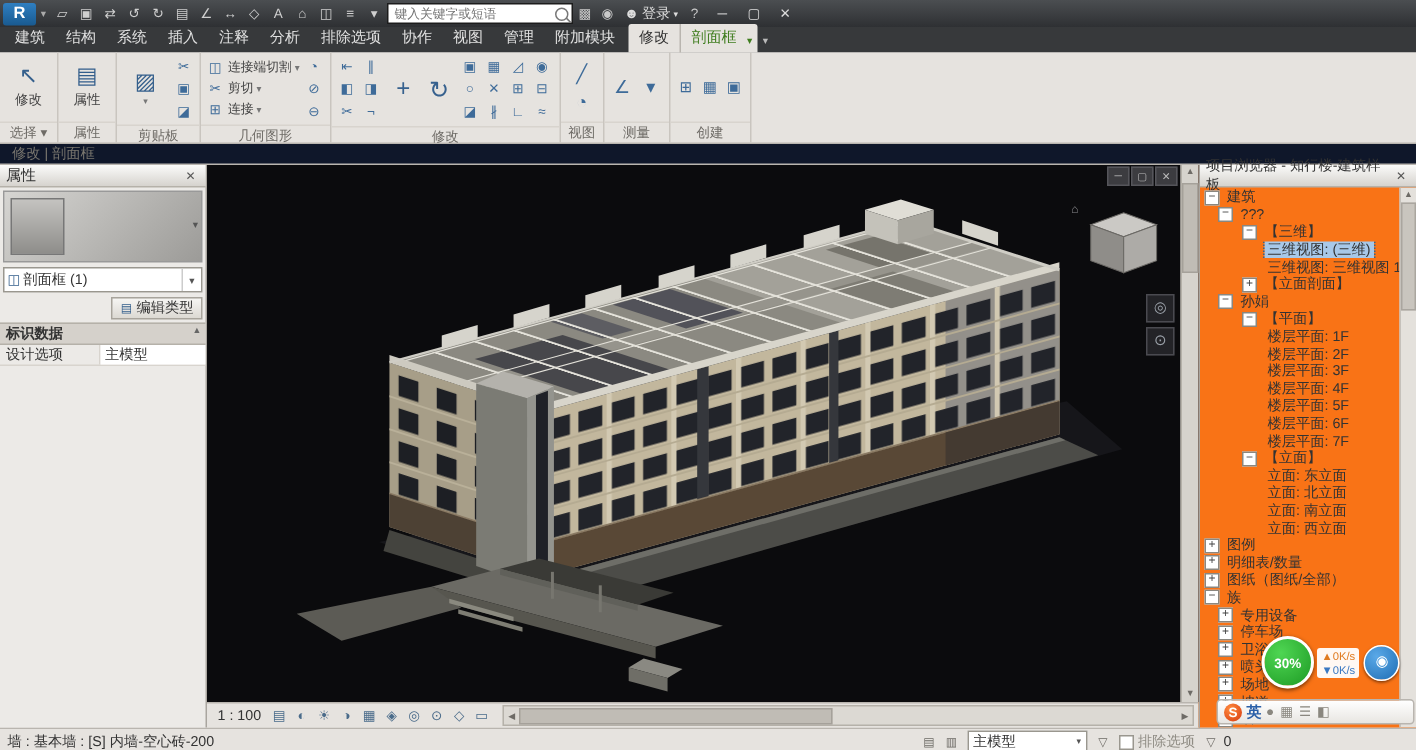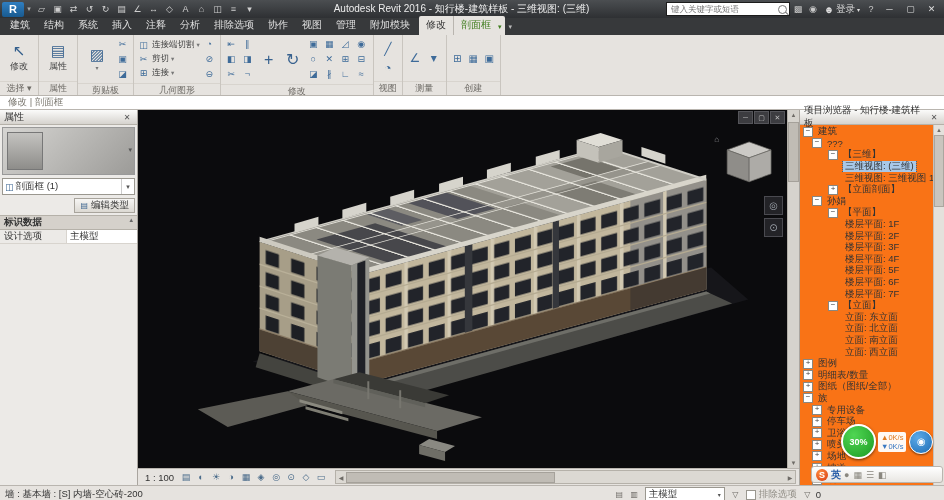--- a/index.html
+++ b/index.html
@@ -44,21 +44,21 @@
   .icol{display:flex;flex-direction:column;gap:1px;}
   .irow{display:flex;gap:1px;}
   .grid2{display:grid;grid-template-columns:repeat(2,16px);grid-auto-rows:15px;}
   .grid4{display:grid;grid-template-columns:repeat(4,16px);grid-auto-rows:15px;}
   .medbtn{width:22px;height:38px;font-size:16px;color:#37618e;display:flex;align-items:center;justify-content:center;}
   .georow{display:flex;align-items:center;gap:2px;font-size:8.5px;height:13px;white-space:nowrap;color:#444;}
   .georow .sicon{width:13px;}
   .dda{font-size:6.5px;color:#777;}
 
   
-  .optionbar{height:13px;background:#ffffff;border-bottom:1px solid #b9b5af;color:#7a776f;
+  .optionbar{height:13px;background:#0f172a;border-bottom:1px solid #b9b5af;color:#7a776f;
              padding-left:8px;display:flex;align-items:flex-start;font-size:9.5px;}
 
   
   .main{display:flex;height:375px;}
 
   
   .props{width:137px;background:#eceae7;border-right:1px solid #a9a59f;display:flex;flex-direction:column;flex:none;}
   .ptitle{height:14px;background:linear-gradient(#fbfbfa,#d6d3ce);border-bottom:1px solid #b5b1a9;
           display:flex;align-items:center;padding:0 4px;font-size:10px;}
   .ptitle .x{margin-left:auto;font-size:8px;color:#555;width:12px;text-align:center;}
@@ -187,21 +187,20 @@
         <span class="qa-icon c">A</span>
 
         <span class="qa-icon c">⌂</span>
 
         <span class="qa-icon c">◫</span>
 
         <span class="qa-icon c">≡</span>
 
         <span class="qa-icon c">▾</span>
       </div>
-    <div class="title-text">Autodesk Revit 2016 - 知行楼-建筑样板 - 三维视图: (三维)</div>
     <div class="search-box">
       <input placeholder="键入关键字或短语" style="">
       <span class="mag"></span>
     </div>
     <span class="tb-icon c">▩</span>
     <span class="tb-icon c">◉</span>
     <div class="login">
       <span>☻</span>
       <span>登录</span>
       <span style="font-size:6px">▾</span>

